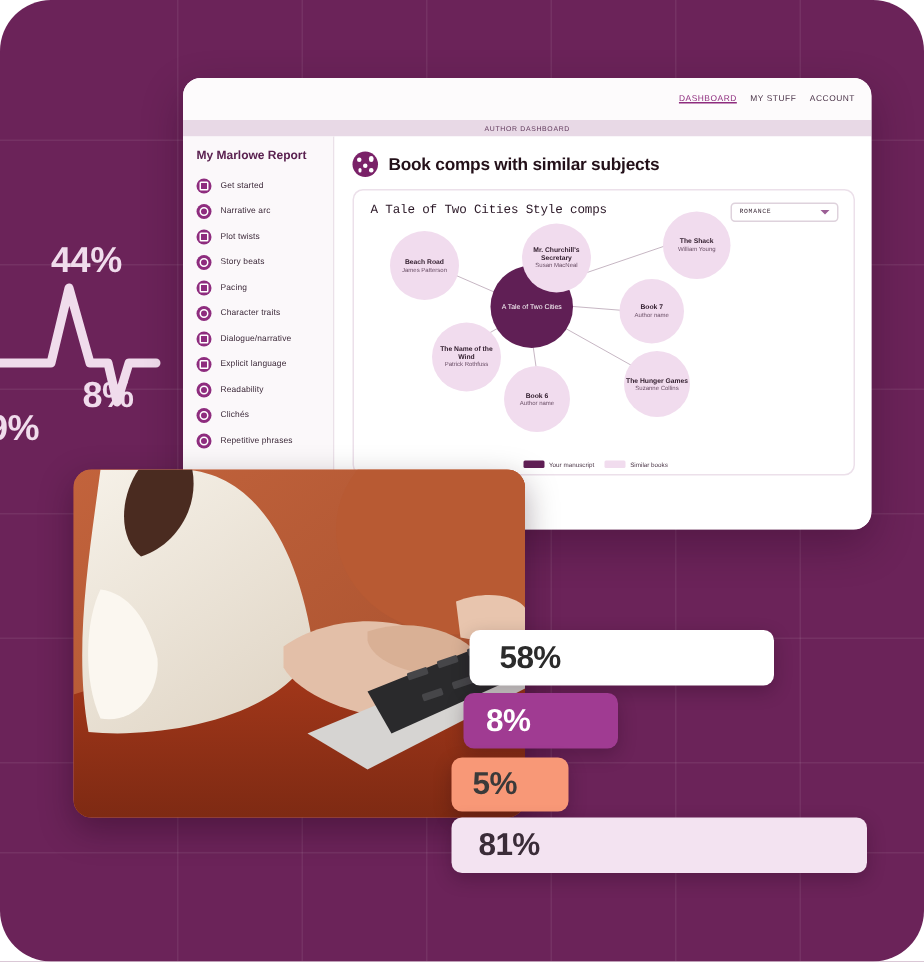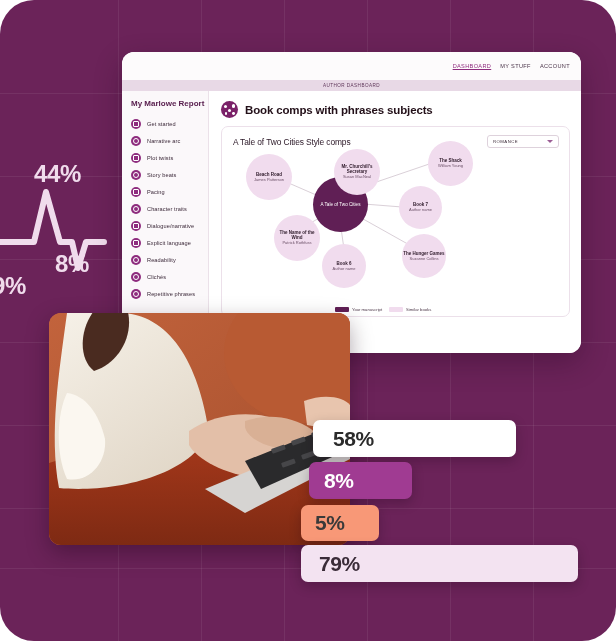--- a/index.html
+++ b/index.html
@@ -92,21 +92,21 @@
   .dash-subbar span {
     font-size: 4.6px;
     color: #5E3659;
     letter-spacing: 0.45px;
   }
 
   .dash-body { flex: 1; display: flex; min-height: 0; }
 
   
   .sidebar {
-    width: 87px;
+    width: 101px;
     background: #FBF8FA;
     border-right: 1px solid #EBE1E9;
     padding: 8px 0 0 9px;
     flex: 0 0 auto;
   }
   .sb-title {
     color: #5A2150;
     font-size: 8px;
     font-weight: bold;
     margin-bottom: 7px;
@@ -167,22 +167,23 @@
   }
 
   .card {
     border: 1px solid #ECE0EA;
     border-radius: 7px;
     height: 191px;
     position: relative;
     overflow: hidden;
   }
   .card-head {
-    display: flex; align-items: center;
+    display: flex; 
     padding: 8px 10px 0 11px;
+    font-family: Liberation Mono, monospace;
   }
   .card-title {
     font-size: 8.4px;
     color: #2A1726;
     letter-spacing: -0.1px;
   }
   .genre-select {
     margin-left: auto;
     width: 72px; height: 13px;
     border: 1px solid #DED2DC;
@@ -351,21 +352,21 @@
 
       <div class="main">
         <div class="main-head">
           <span class="head-ico">
             <i></i>
               <i></i>
               <i></i>
               <i></i>
               <i></i>
           </span>
-          <span class="main-title">Book comps with phrases subjects</span>
+          <span class="main-title">Book comps with similar subjects</span>
         </div>
 
         <div class="card">
           <div class="card-head">
             <span class="card-title">A Tale of Two Cities Style comps</span>
             <div class="genre-select">
               <span>ROMANCE</span>
               <span class="chev"></span>
             </div>
           </div>
@@ -473,16 +474,16 @@
   <div class="bar" id="bar-16">
     <span>58%</span>
   </div>
   <div class="bar" id="bar-8">
     <span>8%</span>
   </div>
   <div class="bar" id="bar-5">
     <span>5%</span>
   </div>
   <div class="bar" id="bar-20">
-    <span>79%</span>
+    <span>81%</span>
   </div>
 
 </div>
 
 </body></html>

